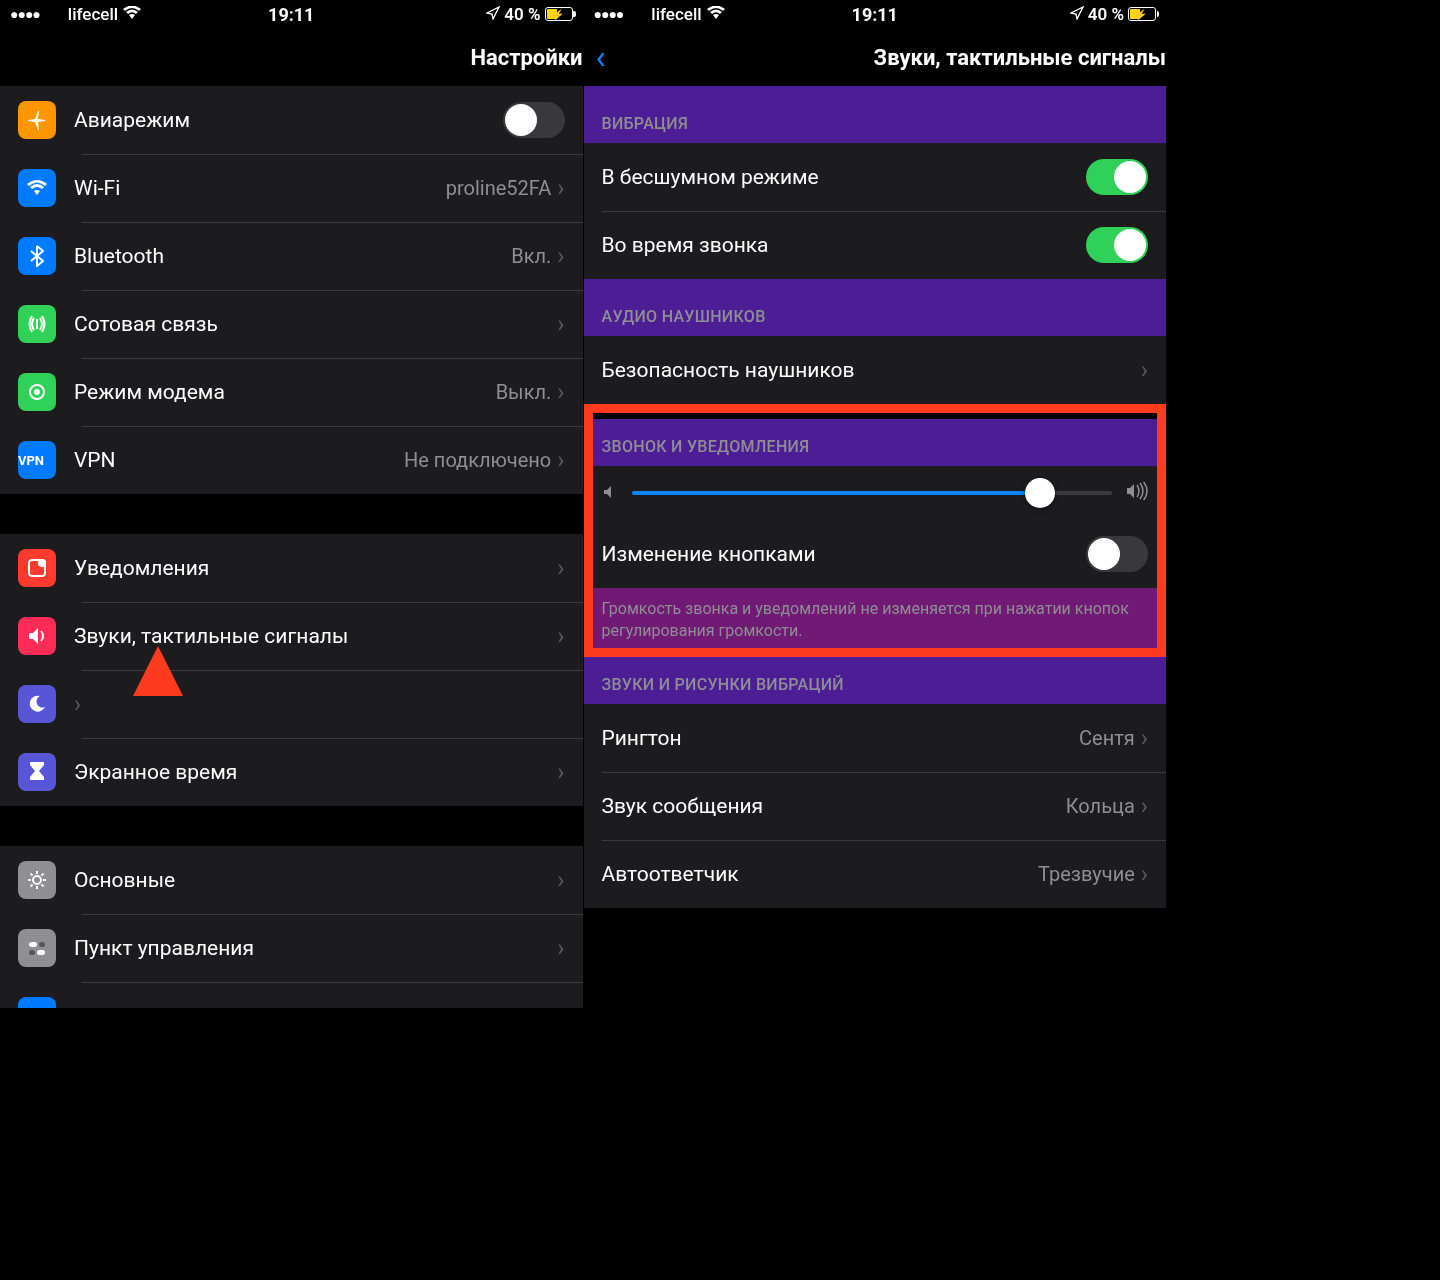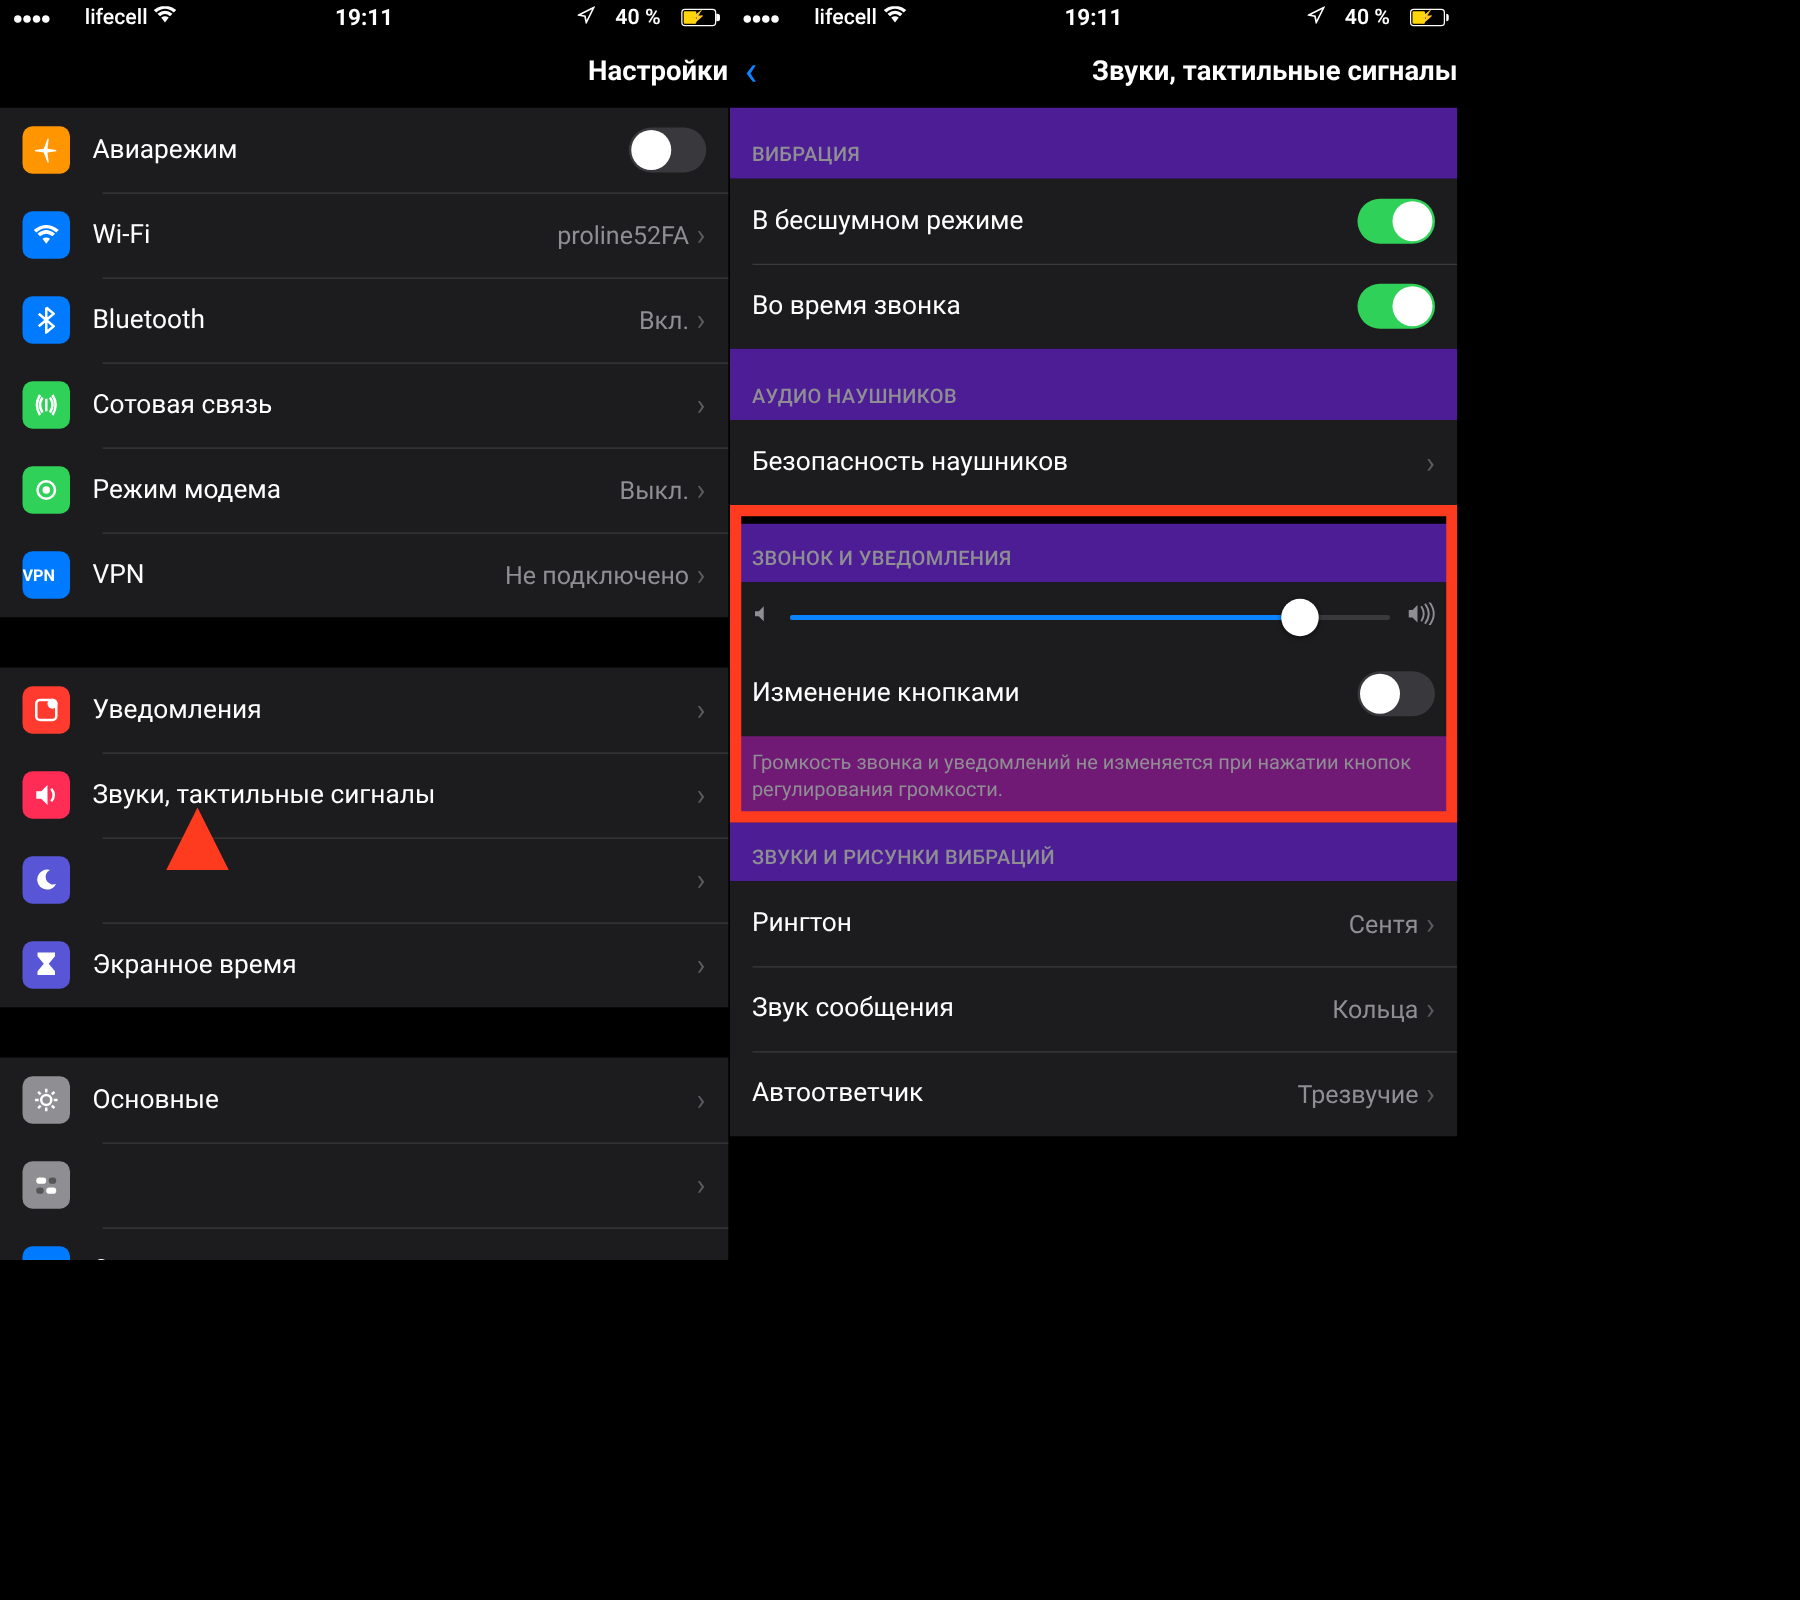--- a/index.html
+++ b/index.html
@@ -5,35 +5,35 @@
 * { margin: 0; padding: 0; box-sizing: border-box; font-family: -apple-system, BlinkMacSystemFont, "Segoe UI", Roboto, Helvetica, Arial, sans-serif; }
 body { background: #000; display: flex; width: 1166px; height: 1008px; overflow: hidden; }
 .screen { flex: 1; background: #000; display: flex; flex-direction: column; position: relative; }
 .screen + .screen { border-left: 1px solid #000; }
 
 .status-bar { height: 28px; display:flex; align-items:center; justify-content:space-between; color:#fff; padding: 0 10px; font-size:17px; font-weight:600; }
 .status-left { display:flex; align-items:center; gap:4px; }
 .status-left .signal { font-size:14px; letter-spacing:-1px; }
 .status-left .carrier { font-size:17px; font-weight:500;padding-left:24px; }
 .time { font-size:18px; font-weight:700; position:absolute; left:50%; transform:translateX(-50%); }
-.status-right { display:flex; align-items:center; gap:16px; font-size:17px; }
+.status-right { display:flex; align-items:center; gap:4px; font-size:17px; }
 .battery-box { width:28px; height:14px; border:1.5px solid #fff; border-radius:3px; position:relative; display:inline-block; }
 .battery-box::after { content:""; position:absolute; right:-4px; top:3px; width:2.5px; height:6px; background:#fff; border-radius:0 2px 2px 0; }
 .battery-fill { position:absolute; left:1px; top:1px; bottom:1px; width:40%; background:#ffd60a; border-radius:1px; }
 .battery-bolt { position:absolute; left:50%; top:50%; transform:translate(-50%,-50%); font-size:10px; color:#000; }
 
 .header-bar { height:58px; display:flex; align-items:center; justify-content:flex-end; position:relative;text-decoration:underline; }
 .header-title { color:#fff; font-size:22px; font-weight:700; }
 .back-chevron { position:absolute; left:12px; color:#0a84ff; font-size:34px; font-weight:400; cursor:pointer; }
 
 .content { flex:1; overflow:hidden; }
 .group-wrap { background:#1c1c1e; }
 .sep-gap { height:40px; background:#000; }
 
-.row { display:flex; align-items:center; min-height:68px; padding: 0 18px 0 18px; color:#fff; position:relative; cursor:pointer;justify-content:space-between; }
+.row { display:flex; align-items:center; min-height:68px; padding: 0 18px 0 18px; color:#fff; position:relative; cursor:pointer; }
 .row + .row::before { content:""; position:absolute; left:82px; right:0; top:0; height:0.5px; background:#3a3a3c; }
 .row.no-icon + .row.no-icon::before { left:18px; }
 .row .icon-box { width:38px; height:38px; border-radius:8px; margin-right:18px; display:flex; align-items:center; justify-content:center; flex-shrink:0; }
 .row .label { font-size:21px; font-weight:400; flex:1; }
 .row .value { font-size:20px; color:#8e8e93; margin-right:6px; }
 .row .chevron { color:#5a5a5e; font-size:24px; font-weight:400; }
 .row .toggle { width:62px; height:36px; border-radius:18px; position:relative; flex-shrink:0; }
 .toggle.off { background:#39393d; }
 .toggle.on  { background:#30d158; }
 .toggle .knob { width:32px; height:32px; background:#fff; border-radius:50%; position:absolute; top:2px; }
@@ -204,20 +204,21 @@
         </div>
         <div class="row">
           <div class="icon-box" style="background: rgb(142, 142, 147);">
             <svg width="22" height="22" viewBox="0 0 22 22">
               <rect x="3" y="5" width="8" height="5" rx="2.5" fill="#fff"></rect>
               <rect x="13" y="5" width="6" height="5" rx="2.5" fill="#555"></rect>
               <rect x="3" y="13" width="6" height="5" rx="2.5" fill="#555"></rect>
               <rect x="11" y="13" width="8" height="5" rx="2.5" fill="#fff"></rect>
             </svg>
           </div>
+          <span class="label">Пункт управления</span>
           <span class="chevron">›</span>
         </div>
         <div class="row">
           <div class="icon-box" style="background: rgb(0, 122, 255);">
             <svg width="38" height="22">
               <text x="2" y="17" font-size="14" font-weight="700" fill="#fff">AA</text>
             </svg>
           </div>
           <span class="label">Экран и яркость</span>
           <span class="chevron">›</span>

